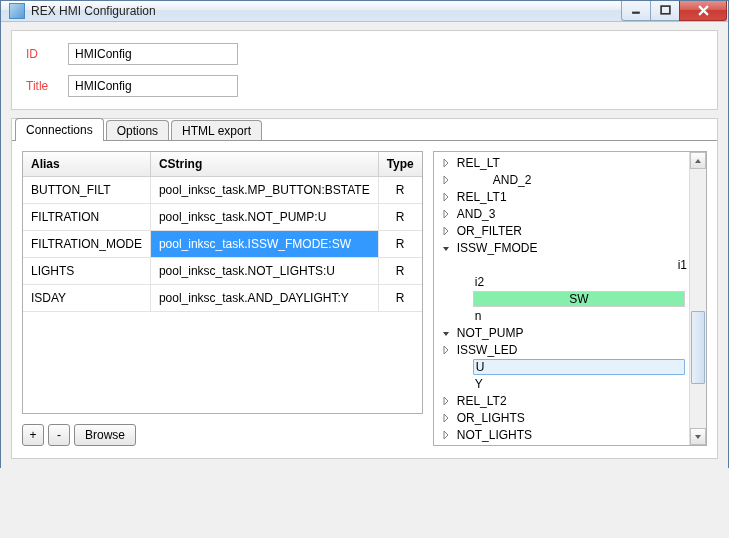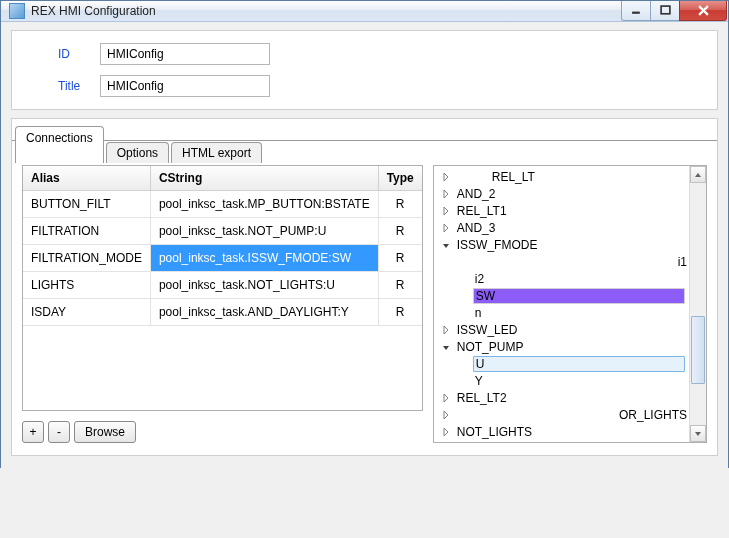--- a/index.html
+++ b/index.html
@@ -61,50 +61,50 @@
     flex-direction:column;
     gap: 8px;
   }
   .panel {
     border: 1px solid #cfcfcf;
     background:#fff;
     padding: 12px 14px;
   }
   .form-row { display:flex; align-items:center; margin-bottom:10px; }
   .form-row:last-child{ margin-bottom:0;}
-  .form-label { width: 42px; color:#1d4ed8;margin-left:32px;}
+  .form-label { width: 42px; color:#ef4444;}
   .form-input {
     width: 170px; height: 22px;
     border:1px solid #b5b5b5;
     padding: 2px 6px;
     font: inherit;
   }
   .main-panel {
     flex:1;
     border:1px solid #cfcfcf;
     background:#fff;
     display:flex;
     flex-direction:column;
     position:relative;
   }
   .tabs {
     display:flex;
     position:relative;
-    top:8px;
+    top:0;
     margin-top:-1px;
   }
   .tab {
     padding: 3px 10px 3px 10px;
     border:1px solid #9a9a9a;
     border-bottom:none;
     border-top-left-radius:4px;
     border-top-right-radius:4px;
     background:#f0f0f0;
     margin-right:2px;
-    margin-top:16px;
+    margin-top:2px;
     cursor:pointer;
     position:relative;
     z-index:1;
   }
   .tab.active {
     background:#fff;
     margin-top:0;
     padding-top:4px;
     padding-bottom:4px;
     z-index:3;
@@ -199,24 +199,25 @@
   .tree-row .exp svg{ width:8px; height:8px;}
   .tree-row .lbl { padding:0 2px; white-space:nowrap;}
   .tree-row.sel .lbl {
     background:#e5f1fb;
     border:1px solid #7eb4ea;
     border-radius:1px;
     padding:0 2px;
     line-height:14px;
   }
   .tree-row.hover .lbl {
-    background:#8b5cf6;
+    background:#86efac;
     border:1px solid #d0d0d0;
     padding:0 2px;
     line-height:14px;
+    text-align:center;
   }
   .tree-row.sel.wide .lbl,
   .tree-row.hover.wide .lbl {
     flex:1;
     margin-right:4px;
   }
   .scrollbar {
     width:17px;
     background:#f0f0f0;
     border-left:1px solid #dcdcdc;
@@ -344,29 +345,29 @@
             </table>
           </div>
           <div class="bottom-btns">
             <button class="sq-btn">+</button>
             <button class="sq-btn">-</button>
             <button class="sq-btn browse-btn">Browse</button>
           </div>
         </div>
         <div class="right-col">
           <div class="tree" id="tree">
-              <div class="tree-row" style="padding-left: 6px; gap: 35px;">
+              <div class="tree-row" style="padding-left: 6px;">
                 <span class="exp">
                   <svg viewBox="0 0 8 8">
                     <polygon points="2,0 6,4 2,8" fill="none" stroke="#808080" stroke-width="1"></polygon>
                   </svg>
                 </span>
                 <span class="lbl">REL_LT</span>
               </div>
-              <div class="tree-row" style="padding-left: 6px;">
+              <div class="tree-row" style="padding-left: 6px; gap: 36px;">
                 <span class="exp">
                   <svg viewBox="0 0 8 8">
                     <polygon points="2,0 6,4 2,8" fill="none" stroke="#808080" stroke-width="1"></polygon>
                   </svg>
                 </span>
                 <span class="lbl">AND_2</span>
               </div>
               <div class="tree-row" style="padding-left: 6px;">
                 <span class="exp">
                   <svg viewBox="0 0 8 8">
@@ -379,20 +380,28 @@
                 <span class="exp">
                   <svg viewBox="0 0 8 8">
                     <polygon points="2,0 6,4 2,8" fill="none" stroke="#808080" stroke-width="1"></polygon>
                   </svg>
                 </span>
                 <span class="lbl">AND_3</span>
               </div>
               <div class="tree-row" style="padding-left: 6px;">
                 <span class="exp">
                   <svg viewBox="0 0 8 8">
+                    <polygon points="2,0 6,4 2,8" fill="none" stroke="#808080" stroke-width="1"></polygon>
+                  </svg>
+                </span>
+                <span class="lbl">OR_FILTER</span>
+              </div>
+              <div class="tree-row" style="padding-left: 6px;">
+                <span class="exp">
+                  <svg viewBox="0 0 8 8">
                     <polygon points="1,3 7,3 4,7" fill="#404040"></polygon>
                   </svg>
                 </span>
                 <span class="lbl">ISSW_FMODE</span>
               </div>
               <div class="tree-row" style="padding-left: 24px; justify-content: space-between;">
                 <span class="exp"></span>
                 <span class="lbl">i1</span>
               </div>
               <div class="tree-row" style="padding-left: 24px;">
@@ -403,50 +412,50 @@
                 <span class="exp"></span>
                 <span class="lbl">SW</span>
               </div>
               <div class="tree-row" style="padding-left: 24px;">
                 <span class="exp"></span>
                 <span class="lbl">n</span>
               </div>
               <div class="tree-row" style="padding-left: 6px;">
                 <span class="exp">
                   <svg viewBox="0 0 8 8">
+                    <polygon points="1,3 7,3 4,7" fill="#404040"></polygon>
+                  </svg>
+                </span>
+                <span class="lbl">NOT_PUMP</span>
+              </div>
+              <div class="tree-row" style="padding-left: 6px;">
+                <span class="exp">
+                  <svg viewBox="0 0 8 8">
                     <polygon points="2,0 6,4 2,8" fill="none" stroke="#808080" stroke-width="1"></polygon>
                   </svg>
                 </span>
                 <span class="lbl">ISSW_LED</span>
               </div>
-              <div class="tree-row" style="padding-left: 6px;">
-                <span class="exp">
-                  <svg viewBox="0 0 8 8">
-                    <polygon points="1,3 7,3 4,7" fill="#404040"></polygon>
-                  </svg>
-                </span>
-                <span class="lbl">NOT_PUMP</span>
-              </div>
               <div class="tree-row sel wide" style="padding-left: 24px;">
                 <span class="exp"></span>
                 <span class="lbl">U</span>
               </div>
               <div class="tree-row" style="padding-left: 24px;">
                 <span class="exp"></span>
                 <span class="lbl">Y</span>
               </div>
               <div class="tree-row" style="padding-left: 6px;">
                 <span class="exp">
                   <svg viewBox="0 0 8 8">
                     <polygon points="2,0 6,4 2,8" fill="none" stroke="#808080" stroke-width="1"></polygon>
                   </svg>
                 </span>
                 <span class="lbl">REL_LT2</span>
               </div>
-              <div class="tree-row" style="padding-left: 6px; justify-content: space-between;">
+              <div class="tree-row" style="padding-left: 6px;">
                 <span class="exp">
                   <svg viewBox="0 0 8 8">
                     <polygon points="2,0 6,4 2,8" fill="none" stroke="#808080" stroke-width="1"></polygon>
                   </svg>
                 </span>
                 <span class="lbl">OR_LIGHTS</span>
               </div>
               <div class="tree-row" style="padding-left: 6px;">
                 <span class="exp">
                   <svg viewBox="0 0 8 8">

